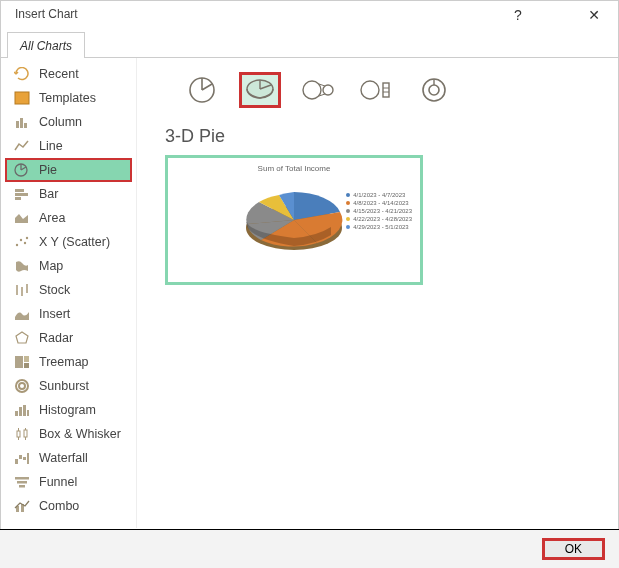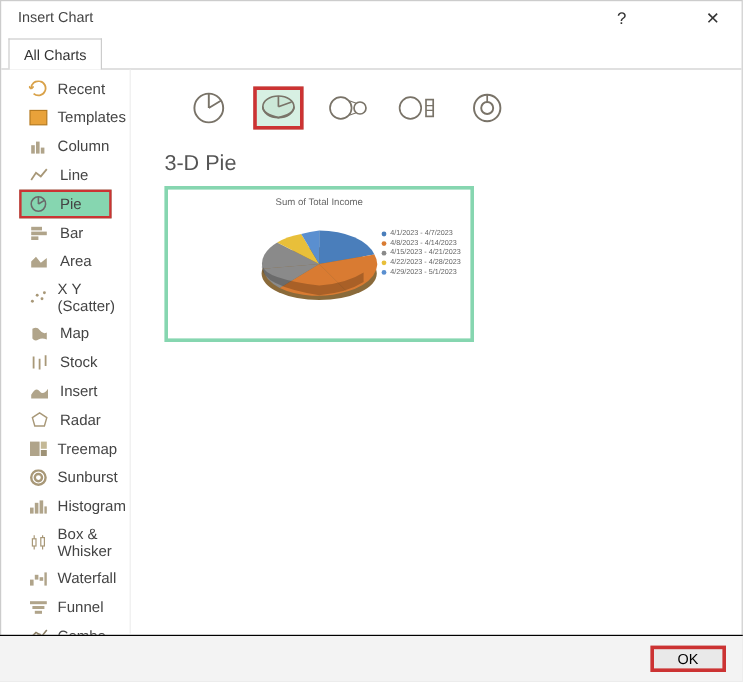--- a/index.html
+++ b/index.html
@@ -2,23 +2,23 @@
 <html><head>
 <meta charset="utf-8">
 <style>
   * { box-sizing: border-box; font-family: "Segoe UI", Arial, sans-serif; }
   body { margin: 0; background: #fff; width: 619px; height: 568px; overflow: hidden; border: 1px solid #ccc; }
   .titlebar { display: flex; align-items: flex-start; padding: 6px 8px 6px 14px; font-size: 12px; color: #444; gap: 44px; }
   .titlebar .title { flex: 1; }
   .titlebar .winbtn { width: 32px; text-align: center; font-size: 14px; color: #333; cursor: pointer; }
   .tabs { border-bottom: 1px solid #ccc; padding: 0 6px; margin-top: 2px; }
   .tab { display: inline-block; padding: 6px 12px 5px 12px; font-size: 12px; color: #555; border: 1px solid transparent; border-bottom: none; position: relative; top: 1px; background: #fff; }
-  .tab.active { border-color: #ccc; border-top: 1px solid #ccc; background: #fff; color: #333; }
+  .tab.active { border-color: #ccc; border-top: 1px solid #ccc; background: #fff; color: #333; font-style: italic; }
   .content { display: flex; height: 470px; }
-  .sidebar { width: 108px; border-right: 1px solid #eee; padding: 4px 15px; }
+  .sidebar { width: 136px; border-right: 1px solid #eee; padding: 4px 4px; }
   .side-item { display: flex; align-items: center; padding: 4px 8px; font-size: 12.5px; color: #444; cursor: pointer; gap: 8px; }
   .side-item .icn { width: 18px; height: 16px; display: flex; align-items: center; justify-content: center; color: #9e8c6f; }
   .side-item.selected { background: #86d6b0; border: 2px solid #c33; padding: 2px 6px; }
   .main { flex: 1; padding: 10px 14px; }
   .variants { display: flex; gap: 16px; align-items: center; margin: 4px 0 18px 30px; }
   .variant { width: 42px; height: 36px; border: 1px solid transparent; display: flex; align-items: center; justify-content: center; cursor: pointer; }
   .variant.selected { background: #d7f0e3; border: 3px solid #c33; }
   .chart-name { font-size: 18px; color: #555; margin: 2px 0 8px 14px; }
   .preview { border: 3px solid #86d6b0; width: 258px; height: 130px; margin-left: 14px; display: flex; align-items: center; justify-content: center; position: relative; background: #fff; }
   .preview-title { position: absolute; top: 6px; width: 100%; text-align: center; font-size: 8px; color: #666; }

